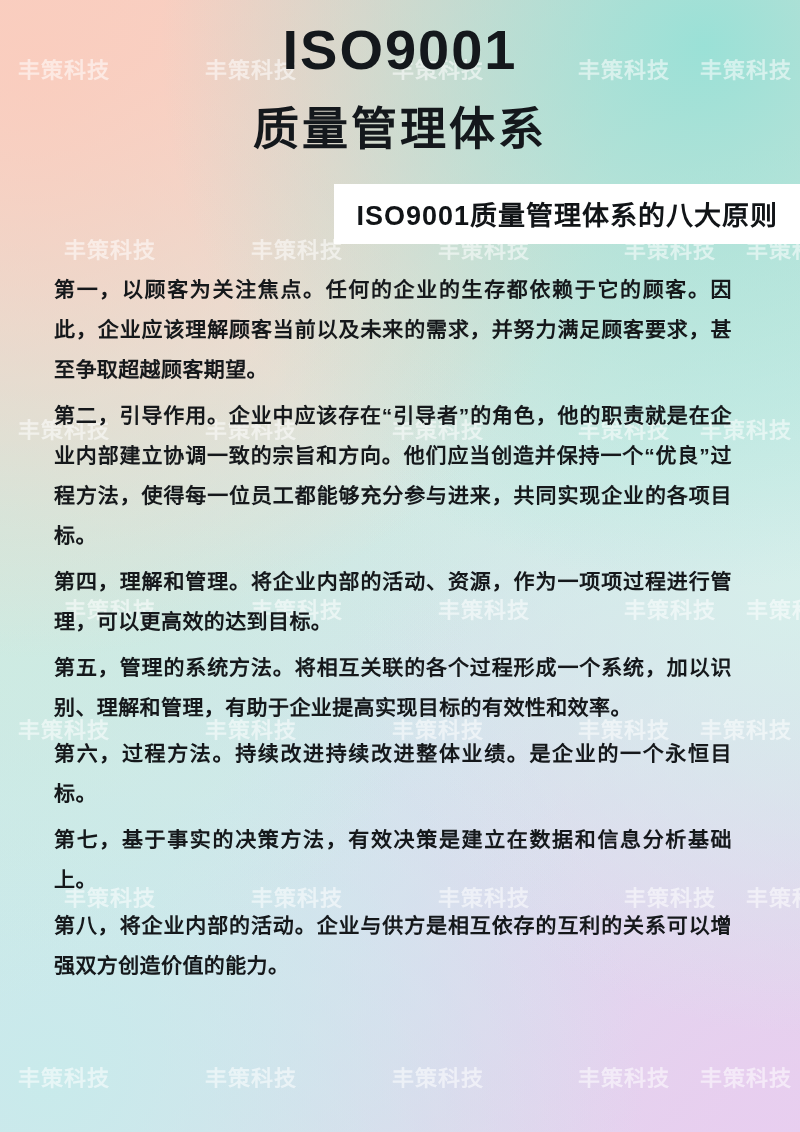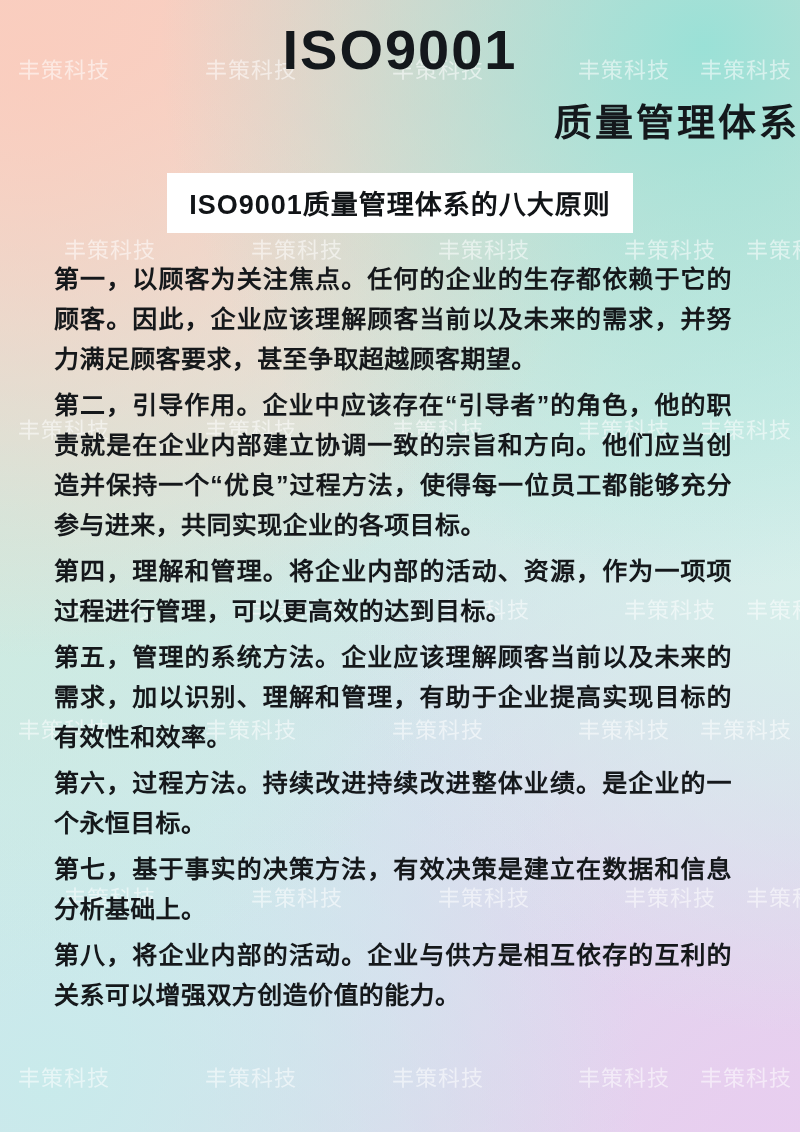--- a/index.html
+++ b/index.html
@@ -31,67 +31,67 @@
   
   .watermarks {
     position: absolute;
     inset: 0;
     pointer-events: none;
     z-index: 1;
   }
   .wm {
     position: absolute;
     font-size: 22px;
-    font-weight: normal;
+    font-weight: bold;
     color: rgba(255, 255, 255, 0.55);
     letter-spacing: 1px;
     white-space: nowrap;
     font-family: "Liberation Sans", "DejaVu Sans", sans-serif;
   }
   .content {
     position: relative;
     z-index: 2;
   }
   .main-title {
     text-align: center;
     font-size: 56px;
     line-height: 1;
     font-weight: bold;
     color: #14181c;
     letter-spacing: 2px;
     padding-top: 22px;
     font-family: "Liberation Sans", "DejaVu Sans", sans-serif;
   }
   .sub-title {
-    text-align: right;
-    font-size: 38px;
+    text-align: center;
+    font-size: 46px;
     font-weight: bold;
     color: #14181c;
     letter-spacing: 3px;
     margin-top: 14px;
     font-family: "Liberation Sans", "DejaVu Sans", sans-serif;
   }
   .banner-wrap {
     display: flex;
-    justify-content: center;
+    justify-content: flex-end;
     margin-top: 26px;
   }
   .banner {
     background: #ffffff;
     color: #111417;
     font-size: 27px;
     font-weight: bold;
     letter-spacing: 1px;
     padding: 10px 22px 11px 22px;
     white-space: nowrap;
   }
   .body-text {
     margin: 26px 68px 0 54px;
     color: #15181b;
-    font-size: 25px;
+    font-size: 21px;
     line-height: 40px;
     font-weight: bold;
     letter-spacing: 0.4px;
     text-align: justify;
     font-family: "Liberation Sans", "DejaVu Sans", sans-serif;
   }
   .para {
     margin: 0 0 6px 0;
   }
 </style>
@@ -145,20 +145,20 @@
     <div class="sub-title">质量管理体系</div>
 
     <div class="banner-wrap">
       <div class="banner">ISO9001质量管理体系的八大原则</div>
     </div>
 
     <div class="body-text">
       <p class="para">第一，以顾客为关注焦点。任何的企业的生存都依赖于它的顾客。因此，企业应该理解顾客当前以及未来的需求，并努力满足顾客要求，甚至争取超越顾客期望。</p>
       <p class="para">第二，引导作用。企业中应该存在“引导者”的角色，他的职责就是在企业内部建立协调一致的宗旨和方向。他们应当创造并保持一个“优良”过程方法，使得每一位员工都能够充分参与进来，共同实现企业的各项目标。</p>
       <p class="para">第四，理解和管理。将企业内部的活动、资源，作为一项项过程进行管理，可以更高效的达到目标。</p>
-      <p class="para">第五，管理的系统方法。企业应该理解顾客当前以及未来的需求，加以识别、理解和管理，有助于企业提高实现目标的有效性和效率。</p>
+      <p class="para">第五，管理的系统方法。将相互关联的各个过程形成一个系统，加以识别、理解和管理，有助于企业提高实现目标的有效性和效率。</p>
       <p class="para">第六，过程方法。持续改进持续改进整体业绩。是企业的一个永恒目标。</p>
       <p class="para">第七，基于事实的决策方法，有效决策是建立在数据和信息分析基础上。</p>
       <p class="para">第八，将企业内部的活动。企业与供方是相互依存的互利的关系可以增强双方创造价值的能力。</p>
     </div>
 
   </div>
 </div>
 
 </body></html>

